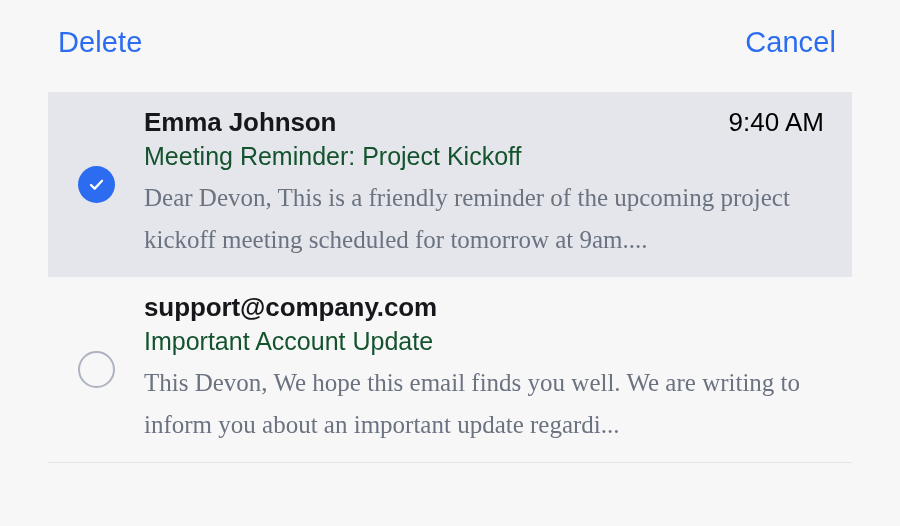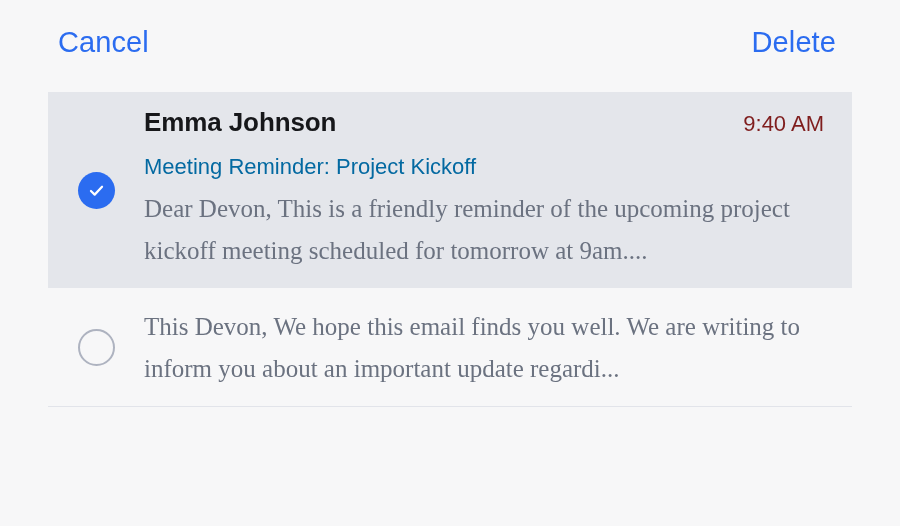--- a/index.html
+++ b/index.html
@@ -139,35 +139,34 @@
     font-weight: bold;
     color: #16171a;
     letter-spacing: -0.1px;
     white-space: nowrap;
     overflow: hidden;
     text-overflow: ellipsis;
   }
 
   .timestamp {
     font-family: "Liberation Sans", sans-serif;
-    font-size: 22px;
+    font-size: 26px;
     line-height: 33px;
     font-weight: 400;
-    color: #7f1d1d;
+    color: #000000;
     white-space: nowrap;
     flex: 0 0 auto;
   }
 
   .subject {
     font-family: "Liberation Sans", sans-serif;
-    font-size: 22px;
+    font-size: 25px;
     line-height: 34px;
     font-weight: 400;
-    color: #0369a1;
-    margin-top: 10px;
+    color: #14532d;
     white-space: nowrap;
     overflow: hidden;
     text-overflow: ellipsis;
   }
 
   .preview {
     font-family: Liberation Serif, serif;
     font-size: 25px;
     line-height: 42px;
     font-weight: 400;
@@ -183,22 +182,22 @@
   }
 
   .spacer-row { height: 8px; }
 </style>
 </head>
 <body>
 
 <div id="app">
 
   <div class="action-bar">
+    <button class="action-btn delete">Delete</button>
     <button class="action-btn cancel">Cancel</button>
-    <button class="action-btn delete">Delete</button>
   </div>
 
   <div class="email-list">
 
     <div class="spacer-row"></div>
 
     <div class="email-row selected">
       <div class="row-inner">
         <div class="select-col">
           <span class="check-circle checked">
@@ -218,21 +217,23 @@
       </div>
     </div>
 
     <div class="email-row">
       <div class="row-inner">
         <div class="select-col">
           <span class="check-circle unchecked"></span>
         </div>
         <div class="content-col">
           <div class="row-top">
+            <div class="sender">support@company.com</div>
           </div>
+          <div class="subject">Important Account Update</div>
           <div class="preview">This Devon, We hope this email finds you well. We are writing to inform you about an important update regardi...</div>
         </div>
       </div>
     </div>
 
     <div class="row-divider"></div>
 
   </div>
 
 </div>

